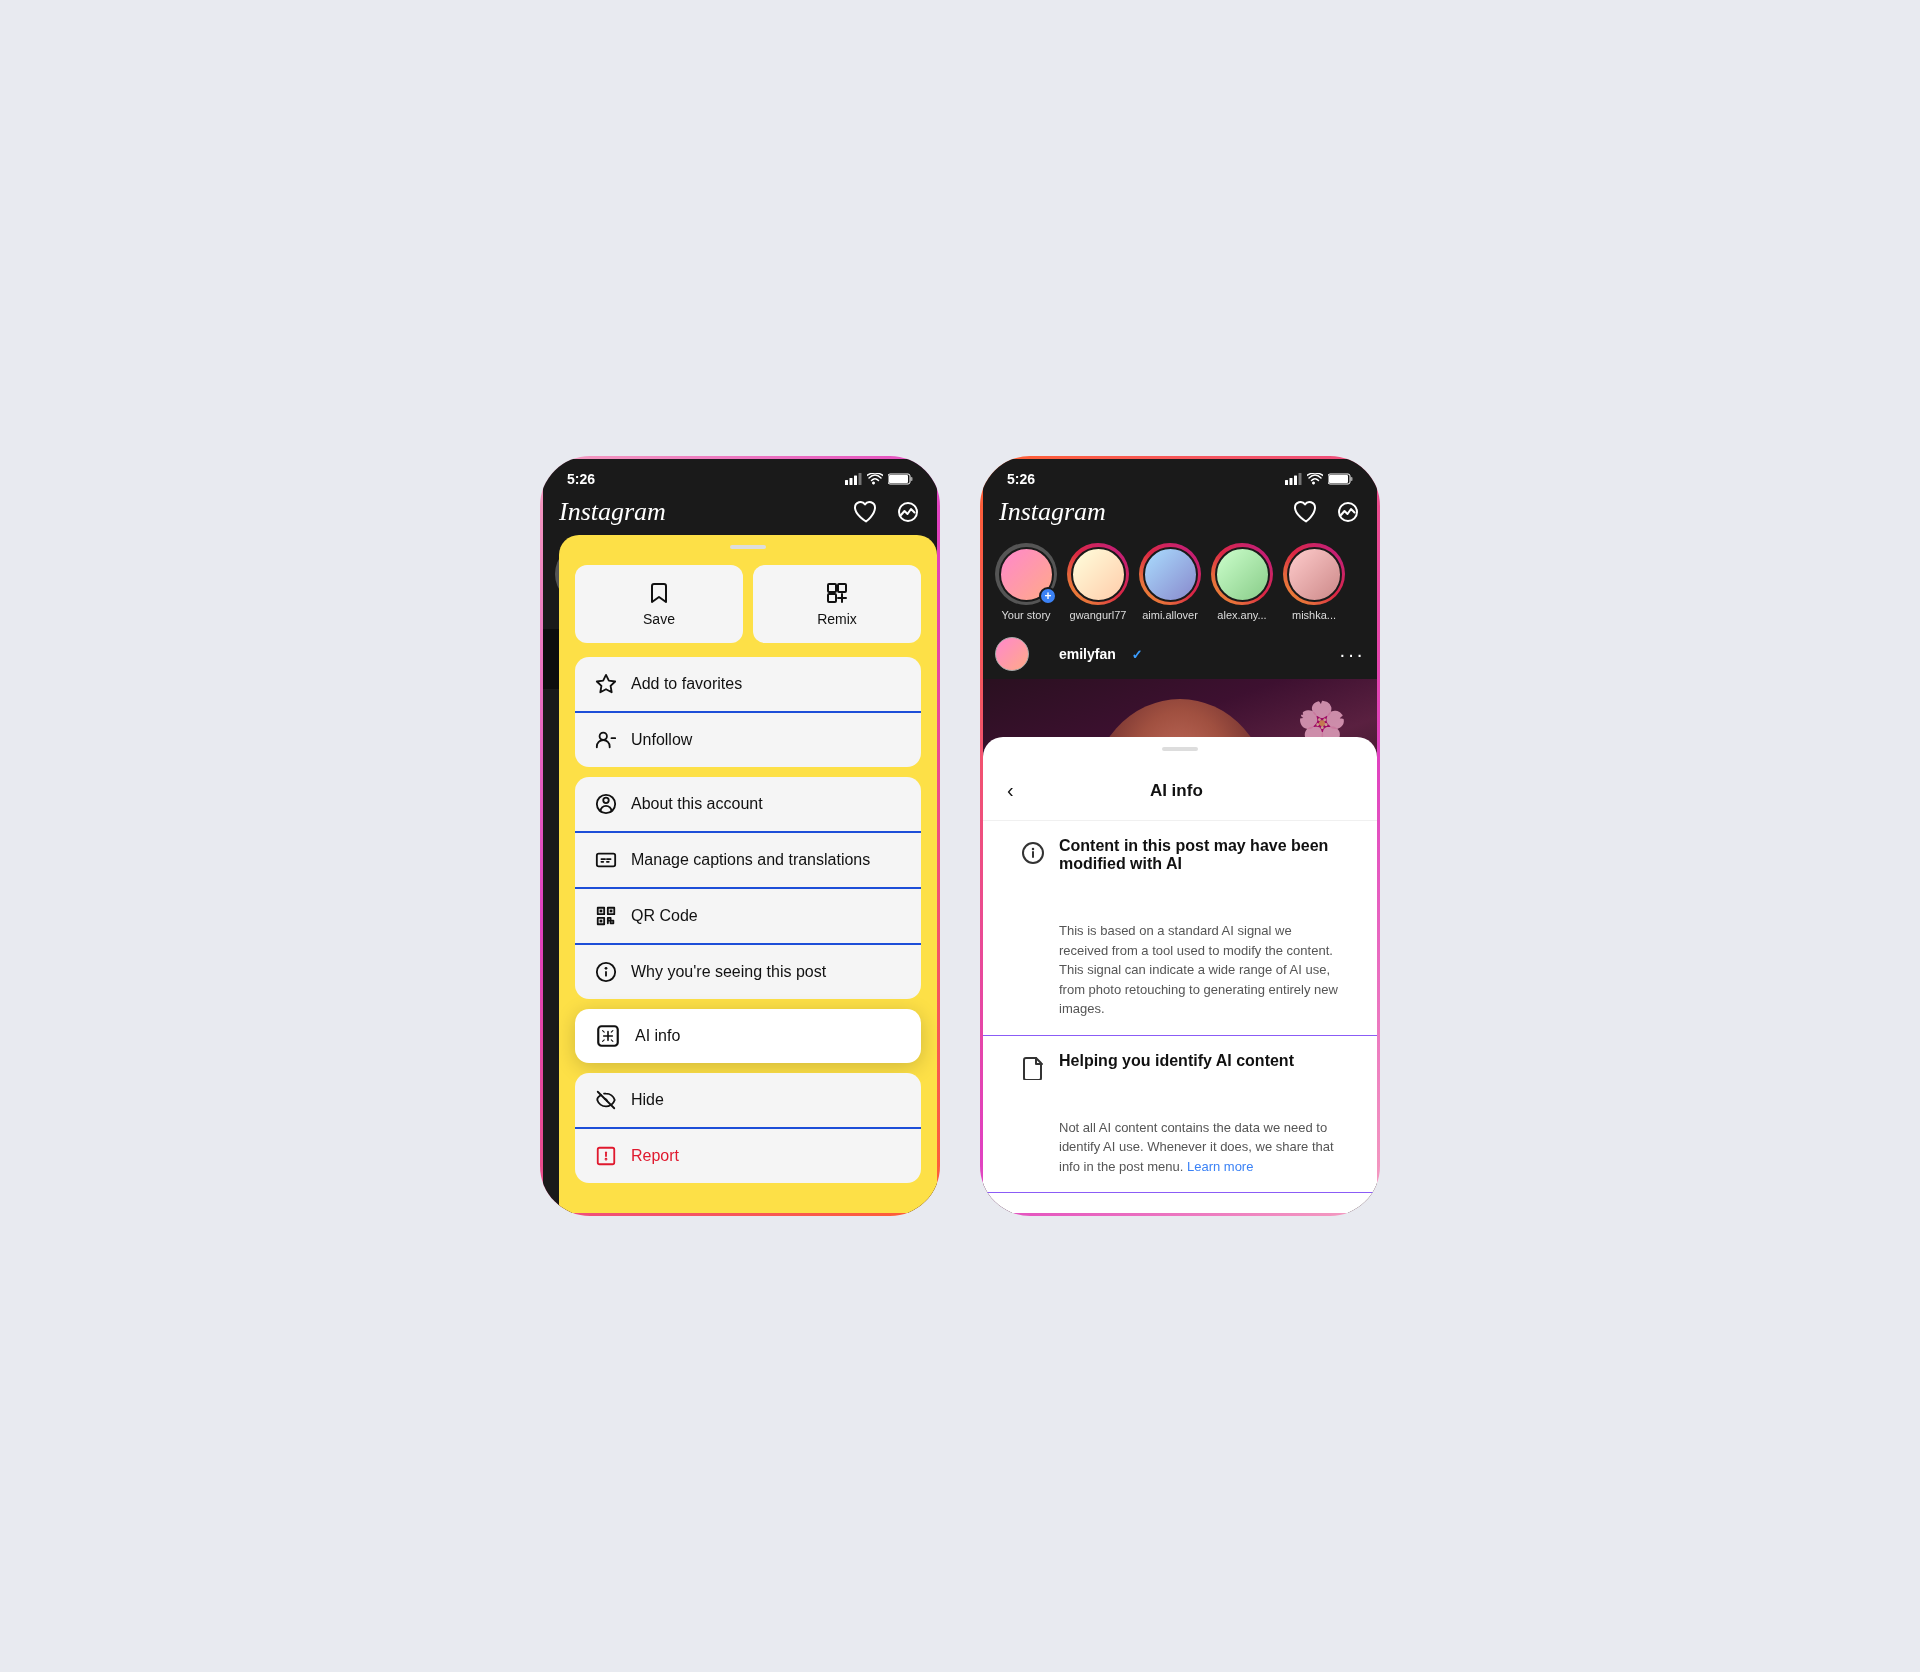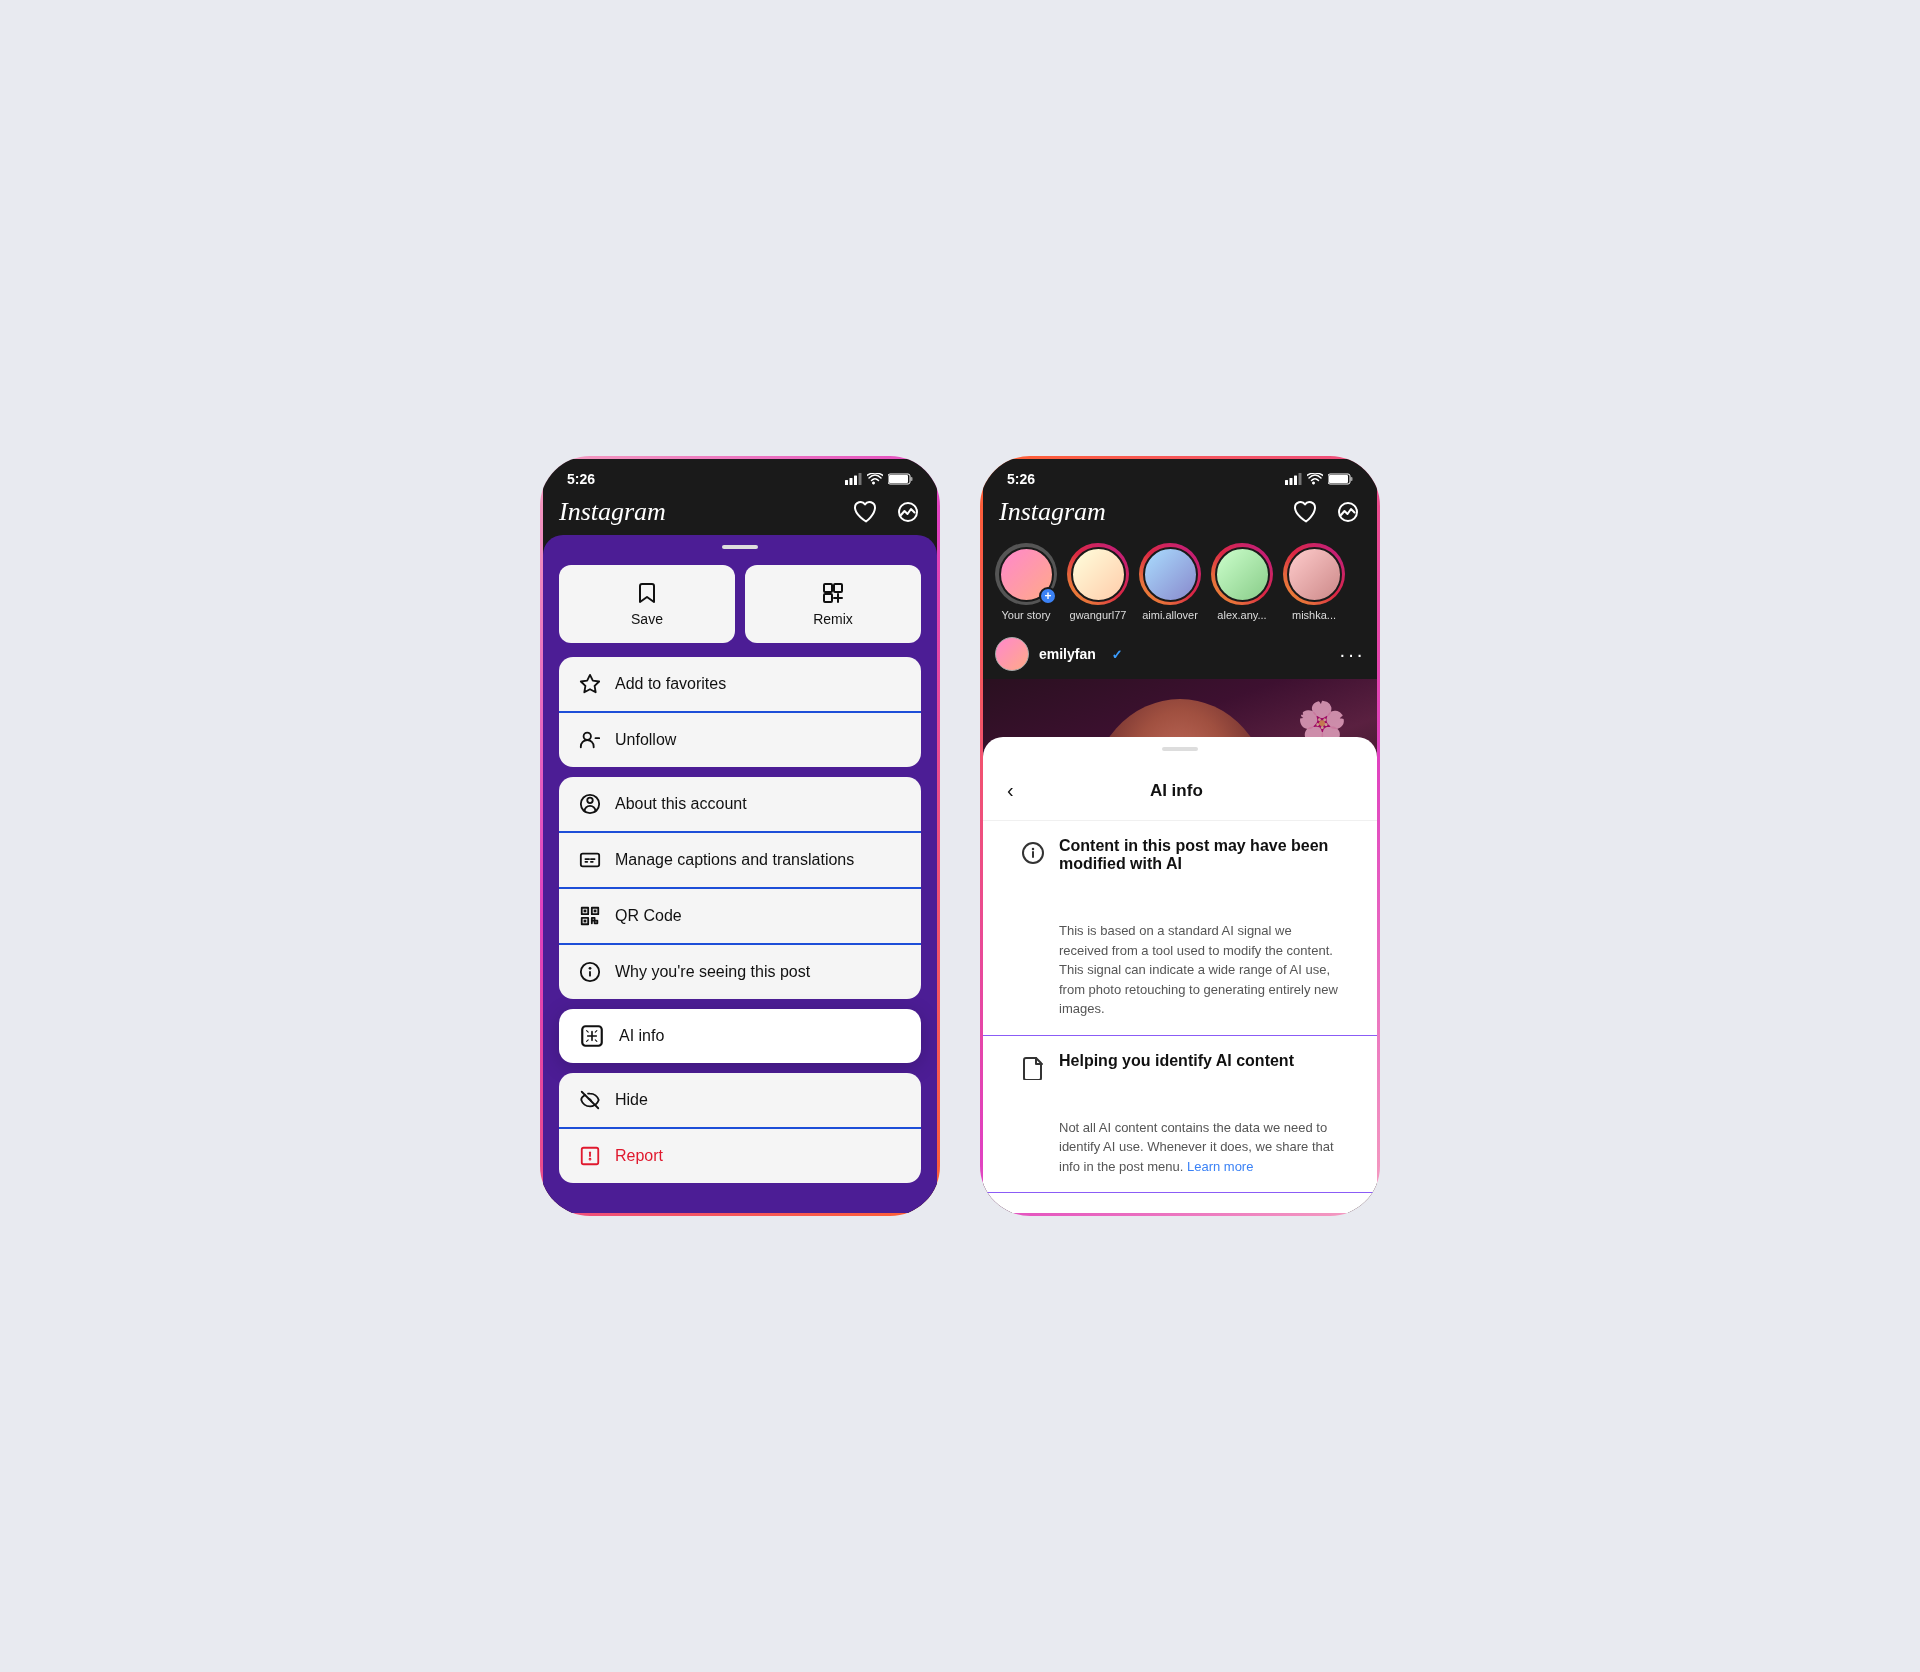--- a/index.html
+++ b/index.html
@@ -135,25 +135,25 @@
       font-size: 11px;
       color: #ddd;
       text-align: center;
       max-width: 62px;
       overflow: hidden;
       text-overflow: ellipsis;
       white-space: nowrap;
     }
     
     .bottom-sheet {
-      background: #4c1d95;
+      background: #fde047;
       border-radius: 20px 20px 0 0;
       position: absolute;
       bottom: 0;
-      left: 0;
+      left: 16px;
       right: 0;
       padding: 10px 0 20px;
       z-index: 10;
     }
     .sheet-handle {
       width: 36px;
       height: 4px;
       background: #ddd;
       border-radius: 2px;
       margin: 0 auto 16px;
@@ -231,20 +231,21 @@
       background: linear-gradient(135deg, #f8c, #fa8);
       border: 1.5px solid #aaa;
     }
     .post-username {
       color: #fff;
       font-size: 14px;
       font-weight: 600;
       display: flex;
       align-items: flex-end;
       gap: 16px;
+      margin-left: 20px;
     }
     .verified-badge {
       color: #3b9dff;
       font-size: 13px;
     }
     .post-more {
       margin-left: auto;
       color: #fff;
       font-size: 20px;
       letter-spacing: 2px;

